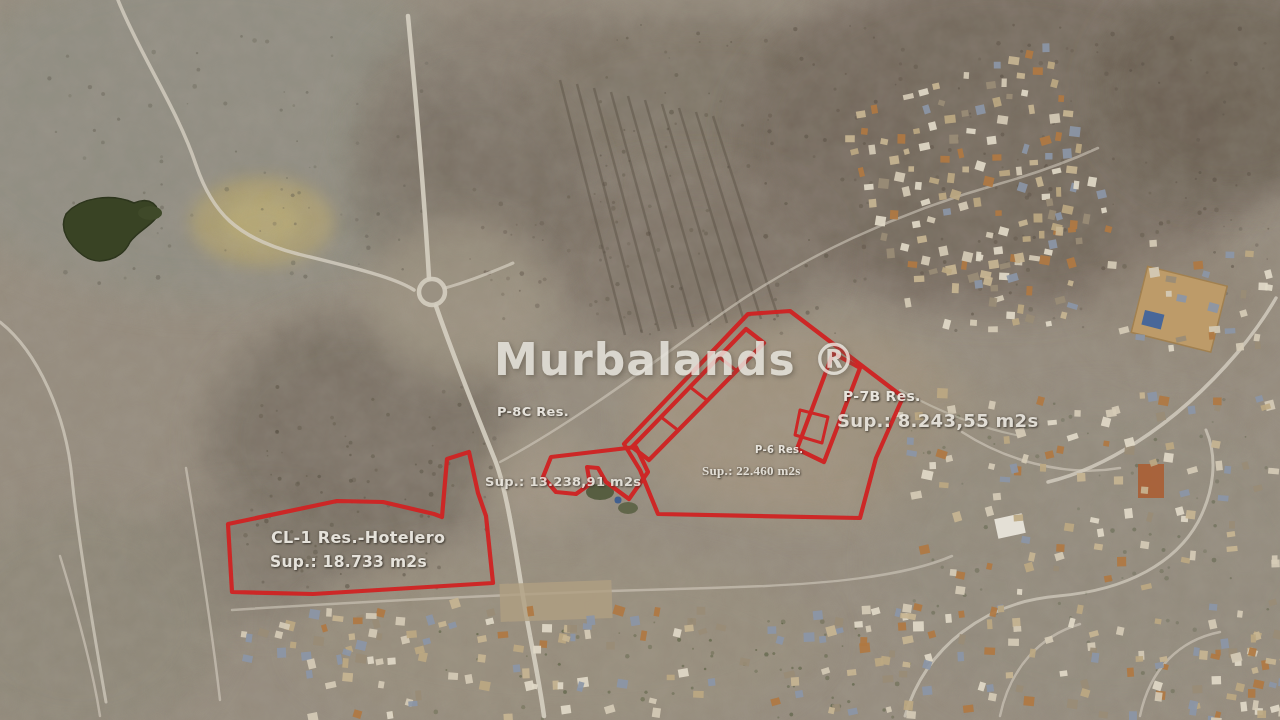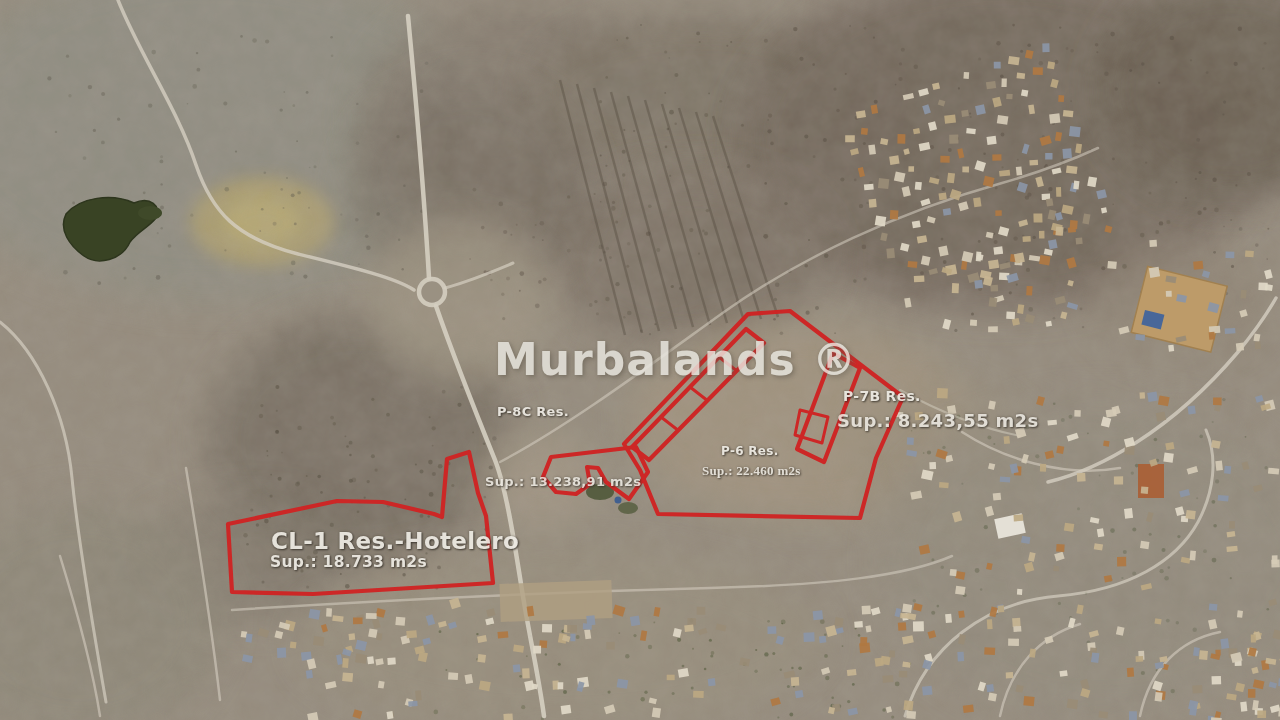--- a/index.html
+++ b/index.html
@@ -7,25 +7,25 @@
          font-family:"DejaVu Sans",sans-serif;background:#94897a;text-align:center;}
   .stage svg{position:absolute;inset:0;display:block;filter:saturate(.92) contrast(.97);}
   .label{position:absolute;font-weight:bold;color:#eeebe4;white-space:nowrap;
          text-shadow:1px 1px 2px rgba(55,50,42,.9),0 0 3px rgba(55,50,42,.45);
          opacity:.92;letter-spacing:.3px;}
   .watermark{position:absolute;left:494px;top:334px;font-size:44px;font-weight:bold;
          color:#e9e7e0;opacity:.82;letter-spacing:1px;white-space:nowrap;
          text-shadow:2px 2px 5px rgba(95,88,76,.65),0 0 2px rgba(120,112,98,.5);}
   .l-p8c-name{left:497px;top:404px;font-size:13px;}
   .l-p8c-area{left:485px;top:426px;font-size:13px;opacity:.85;margin-top:48px;}
-  .l-p6-name{left:721px;top:444px;font-size:12px;}
+  .l-p6-name{left:755px;top:444px;font-size:10px;}
   .l-p6-area{left:702px;top:463px;font-size:13px;opacity:.85;font-family:Liberation Serif, serif;}
   .l-p4b-name{left:843px;top:388px;font-size:14px;}
   .l-p4b-area{left:837px;top:410px;font-size:18px;opacity:.85;}
-  .l-cl1-name{left:271px;top:528px;font-size:23px;}
+  .l-cl1-name{left:271px;top:528px;font-size:16px;}
   .l-cl1-area{left:270px;top:553px;font-size:15.5px;}
 </style>
 </head>
 <body>
 
 <div class="stage">
 
 <svg id="bg" viewBox="0 0 1280 720" width="1280" height="720">
   <defs>
     <filter id="b18" x="-40%" y="-40%" width="180%" height="180%">

